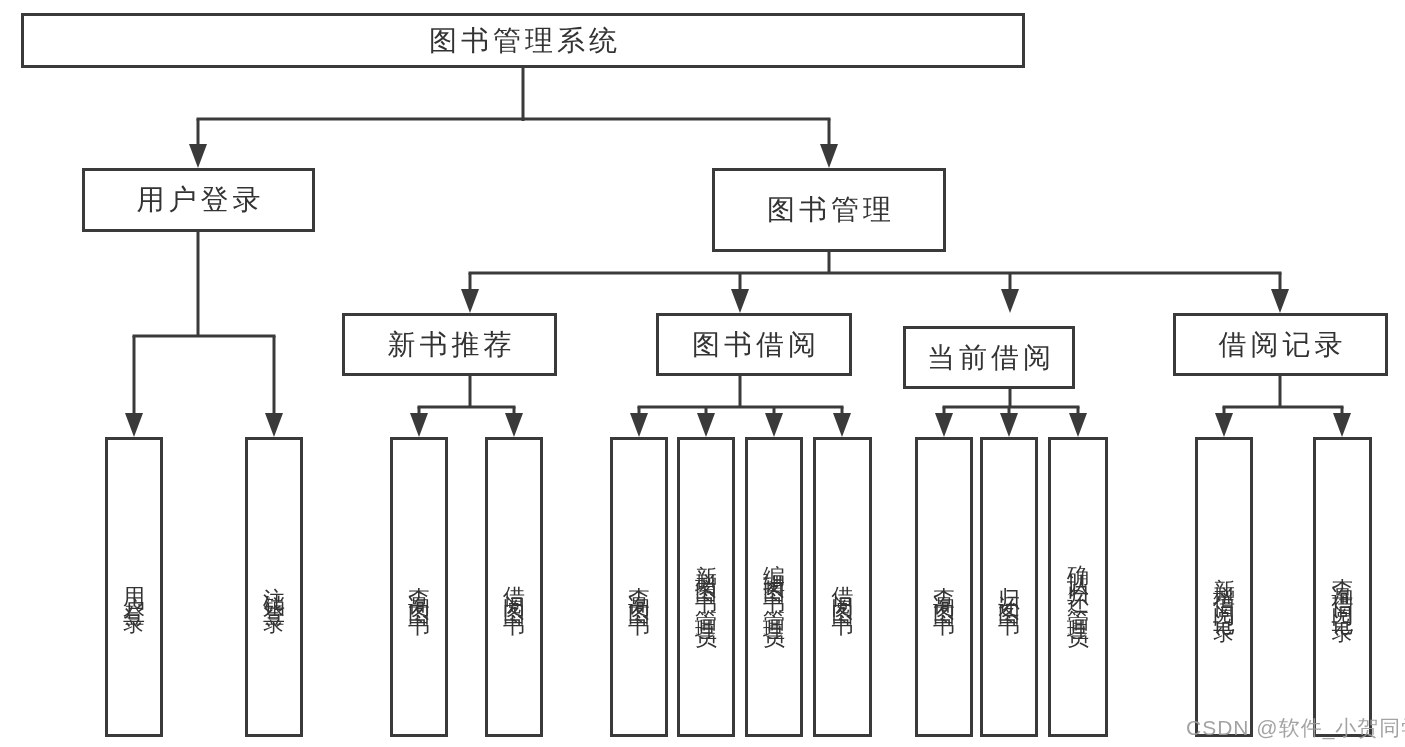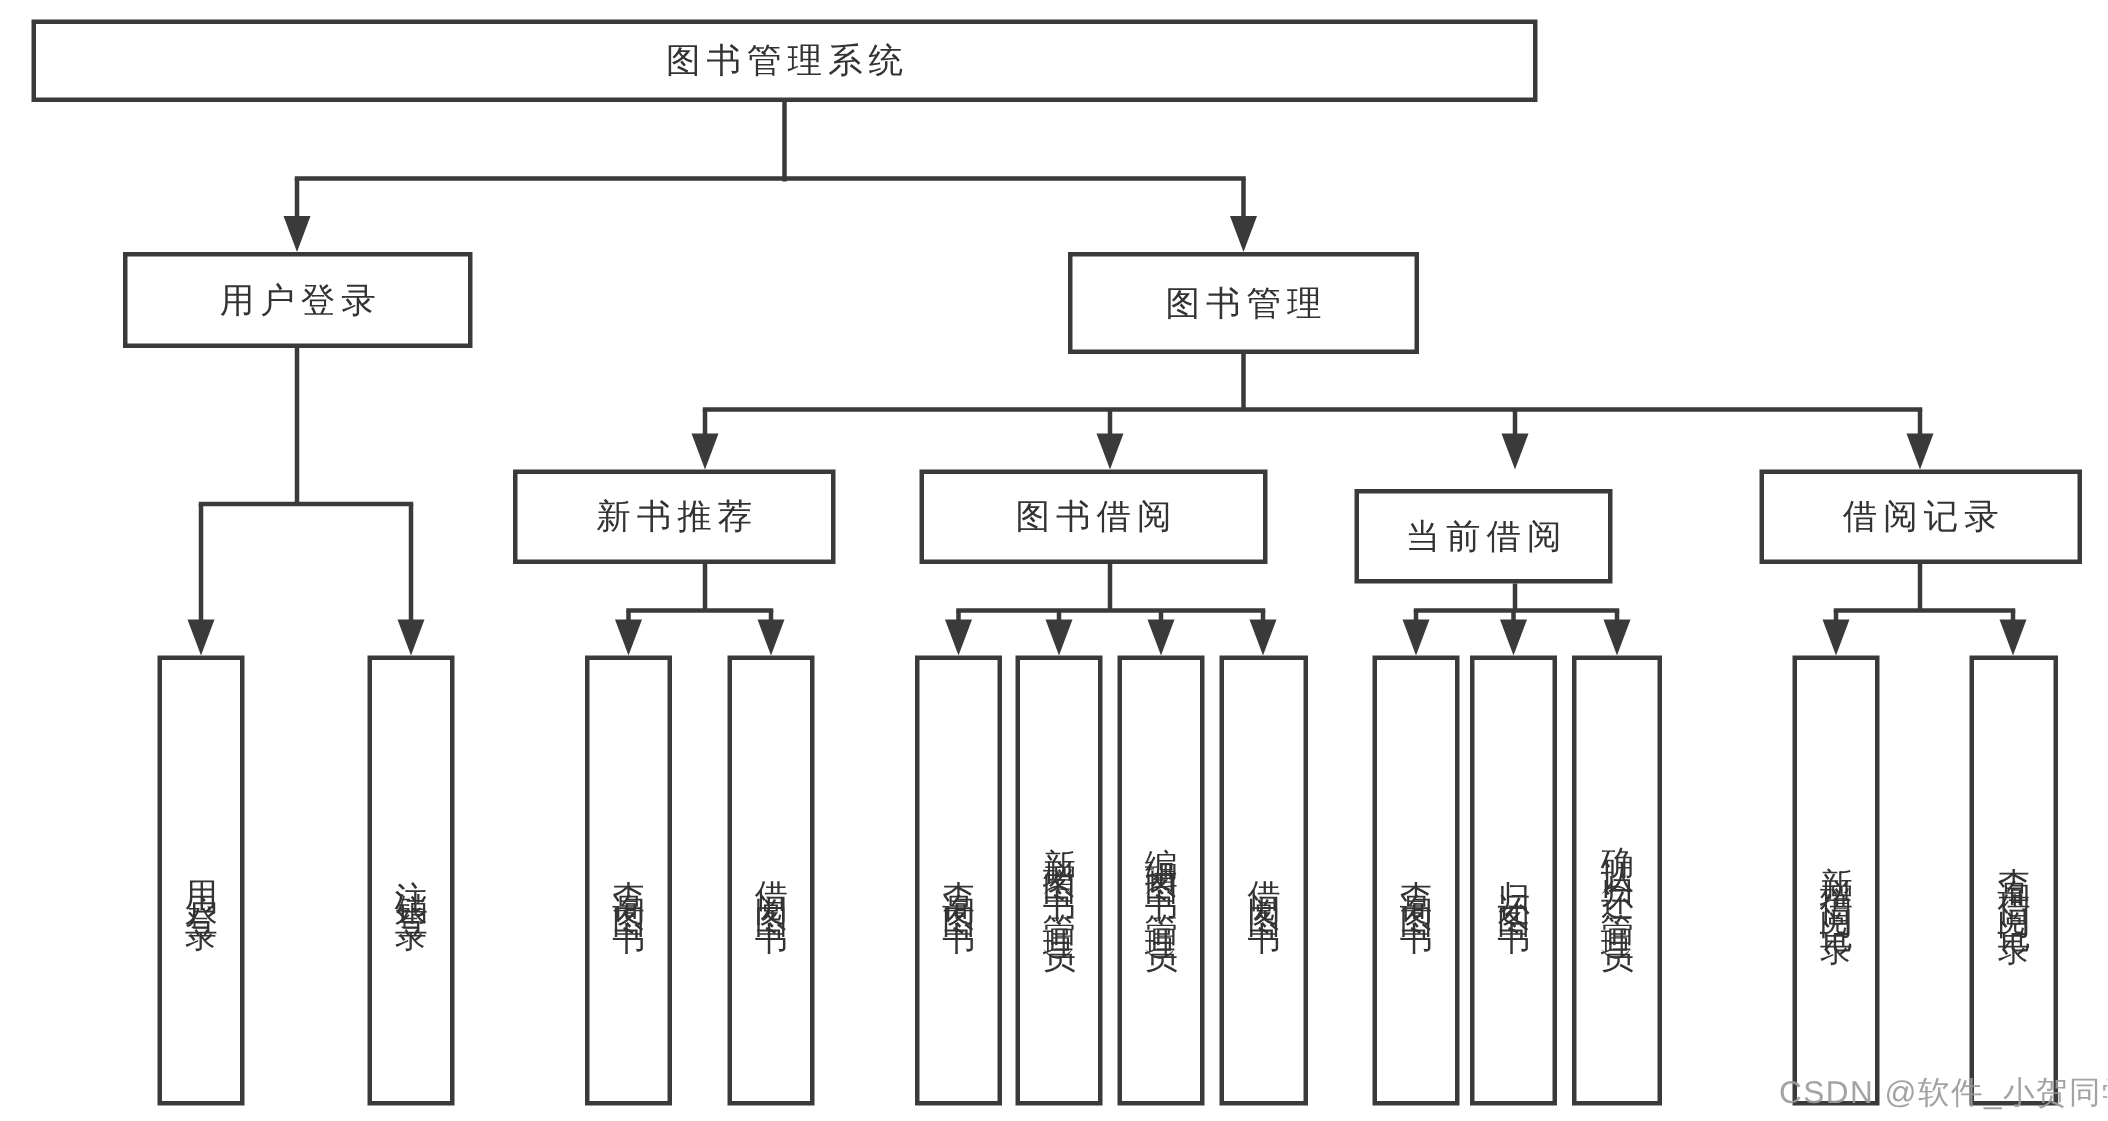--- a/index.html
+++ b/index.html
@@ -16,21 +16,21 @@
     box-sizing:border-box;
     background:#ffffff;
     border:3px solid #3a3a3a;
     display:flex;
     align-items:center;
     justify-content:center;
     color:#333333;
     z-index:2;
   }
   .h{
-    font-size:23px;
+    font-size:28px;
     letter-spacing:4px;
     text-indent:4px;
     white-space:nowrap;
   }
   .v{
     writing-mode:vertical-rl;
     text-orientation:mixed;
     font-size:22px;
     letter-spacing:9px;
     line-height:1.1;
@@ -102,24 +102,24 @@
       <polygon points="1069,413 1087,413 1078,437" fill="#3a3a3a"></polygon>
       <line x1="1224" y1="407" x2="1224" y2="421" stroke="#3a3a3a" stroke-width="3"></line>
       <polygon points="1215,413 1233,413 1224,437" fill="#3a3a3a"></polygon>
       <line x1="1342" y1="407" x2="1342" y2="421" stroke="#3a3a3a" stroke-width="3"></line>
       <polygon points="1333,413 1351,413 1342,437" fill="#3a3a3a"></polygon>
     </svg>
 
   <div class="box h" style="left:21px;top:13px;width:1004px;height:55px">图书管理系统</div>
 
   <div class="box h" style="left:82px;top:168px;width:233px;height:64px">用户登录</div>
-  <div class="box h" style="left:712px;top:168px;width:234px;height:68px">图书管理</div>
+  <div class="box h" style="left:712px;top:168px;width:234px;height:84px">图书管理</div>
 
   <div class="box h" style="left:342px;top:313px;width:215px;height:63px">新书推荐</div>
-  <div class="box h" style="left:613px;top:313px;width:232px;height:63px">图书借阅</div>
+  <div class="box h" style="left:656px;top:313px;width:196px;height:63px">图书借阅</div>
   <div class="box h" style="left:903px;top:326px;width:172px;height:63px">当前借阅</div>
   <div class="box h" style="left:1173px;top:313px;width:215px;height:63px">借阅记录</div>
 
   <div class="box v" style="left:105px;top:437px;width:58px;height:300px">用户登录</div>
   <div class="box v" style="left:245px;top:437px;width:58px;height:300px">注销登录</div>
 
   <div class="box v" style="left:390px;top:437px;width:58px;height:300px">查询图书</div>
   <div class="box v" style="left:485px;top:437px;width:58px;height:300px">借阅图书</div>
 
   <div class="box v" style="left:610px;top:437px;width:58px;height:300px">查询图书</div>

